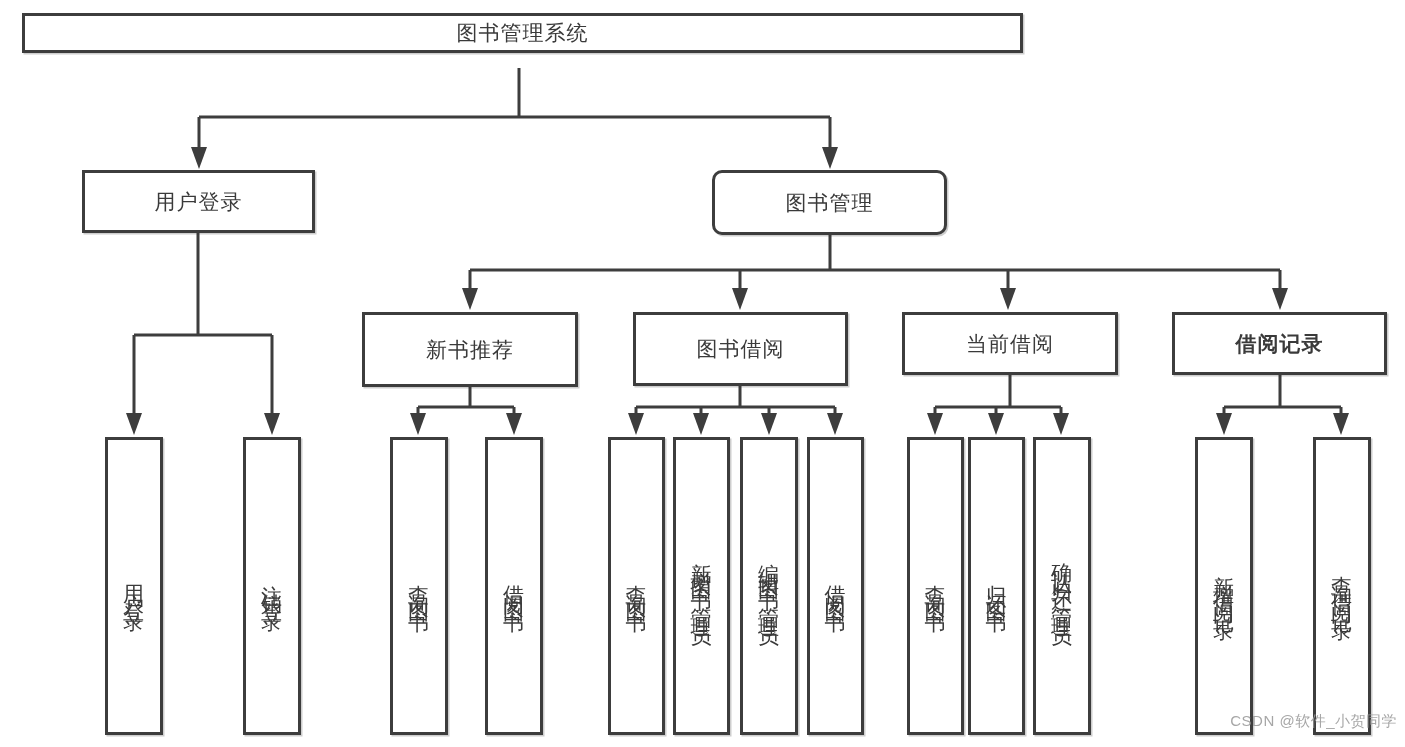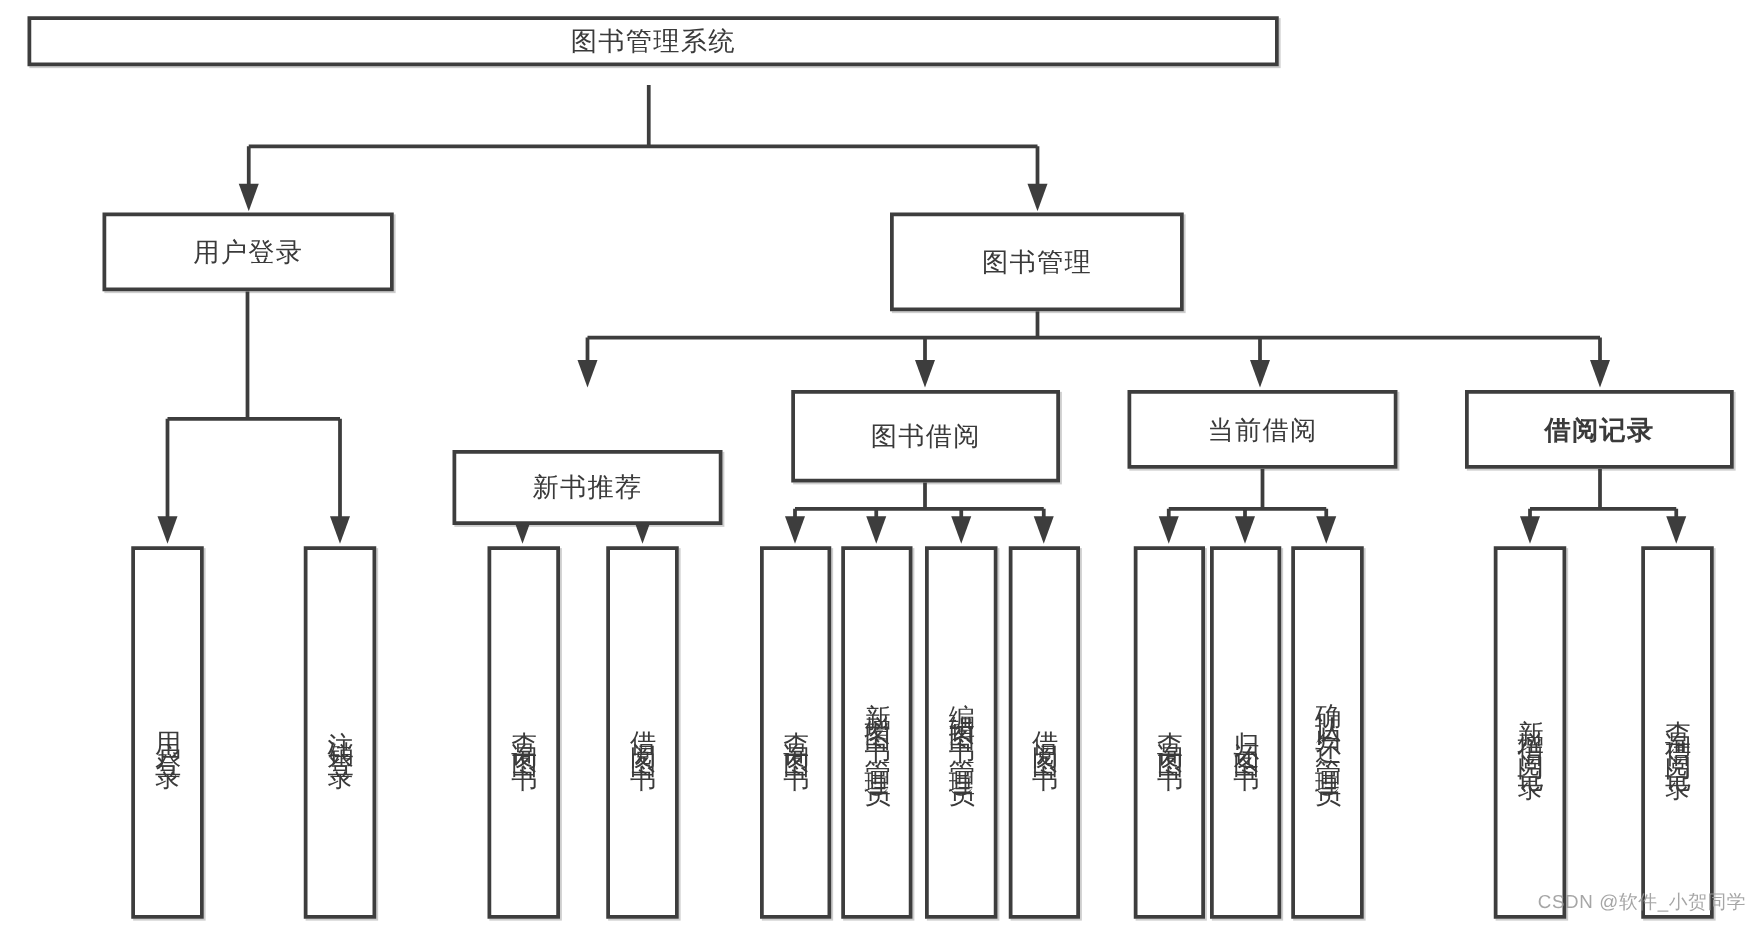--- a/index.html
+++ b/index.html
@@ -97,25 +97,25 @@
     </g>
   </svg>
 
   <div class="node" style="left:22px; top:13px; width:1001px; height:40px;">
     <span>图书管理系统</span>
   </div>
 
   <div class="node" style="left:82px; top:170px; width:233px; height:63px;">
     <span>用户登录</span>
   </div>
-  <div class="node" style="left:712px; top:170px; width:235px; height:79px;">
+  <div class="node" style="left:712px; top:170px; width:235px; height:65px;border-radius:10px;">
     <span>图书管理</span>
   </div>
 
-  <div class="node" style="left:362px; top:312px; width:216px; height:60px;margin-top:48px;">
+  <div class="node" style="left:362px; top:312px; width:216px; height:75px;">
     <span>新书推荐</span>
   </div>
   <div class="node" style="left:633px; top:312px; width:215px; height:74px;">
     <span>图书借阅</span>
   </div>
   <div class="node" style="left:902px; top:312px; width:216px; height:63px;">
     <span>当前借阅</span>
   </div>
   <div class="node" style="left:1172px; top:312px; width:215px; height:63px;font-weight:bold;">
     <span>借阅记录</span>

